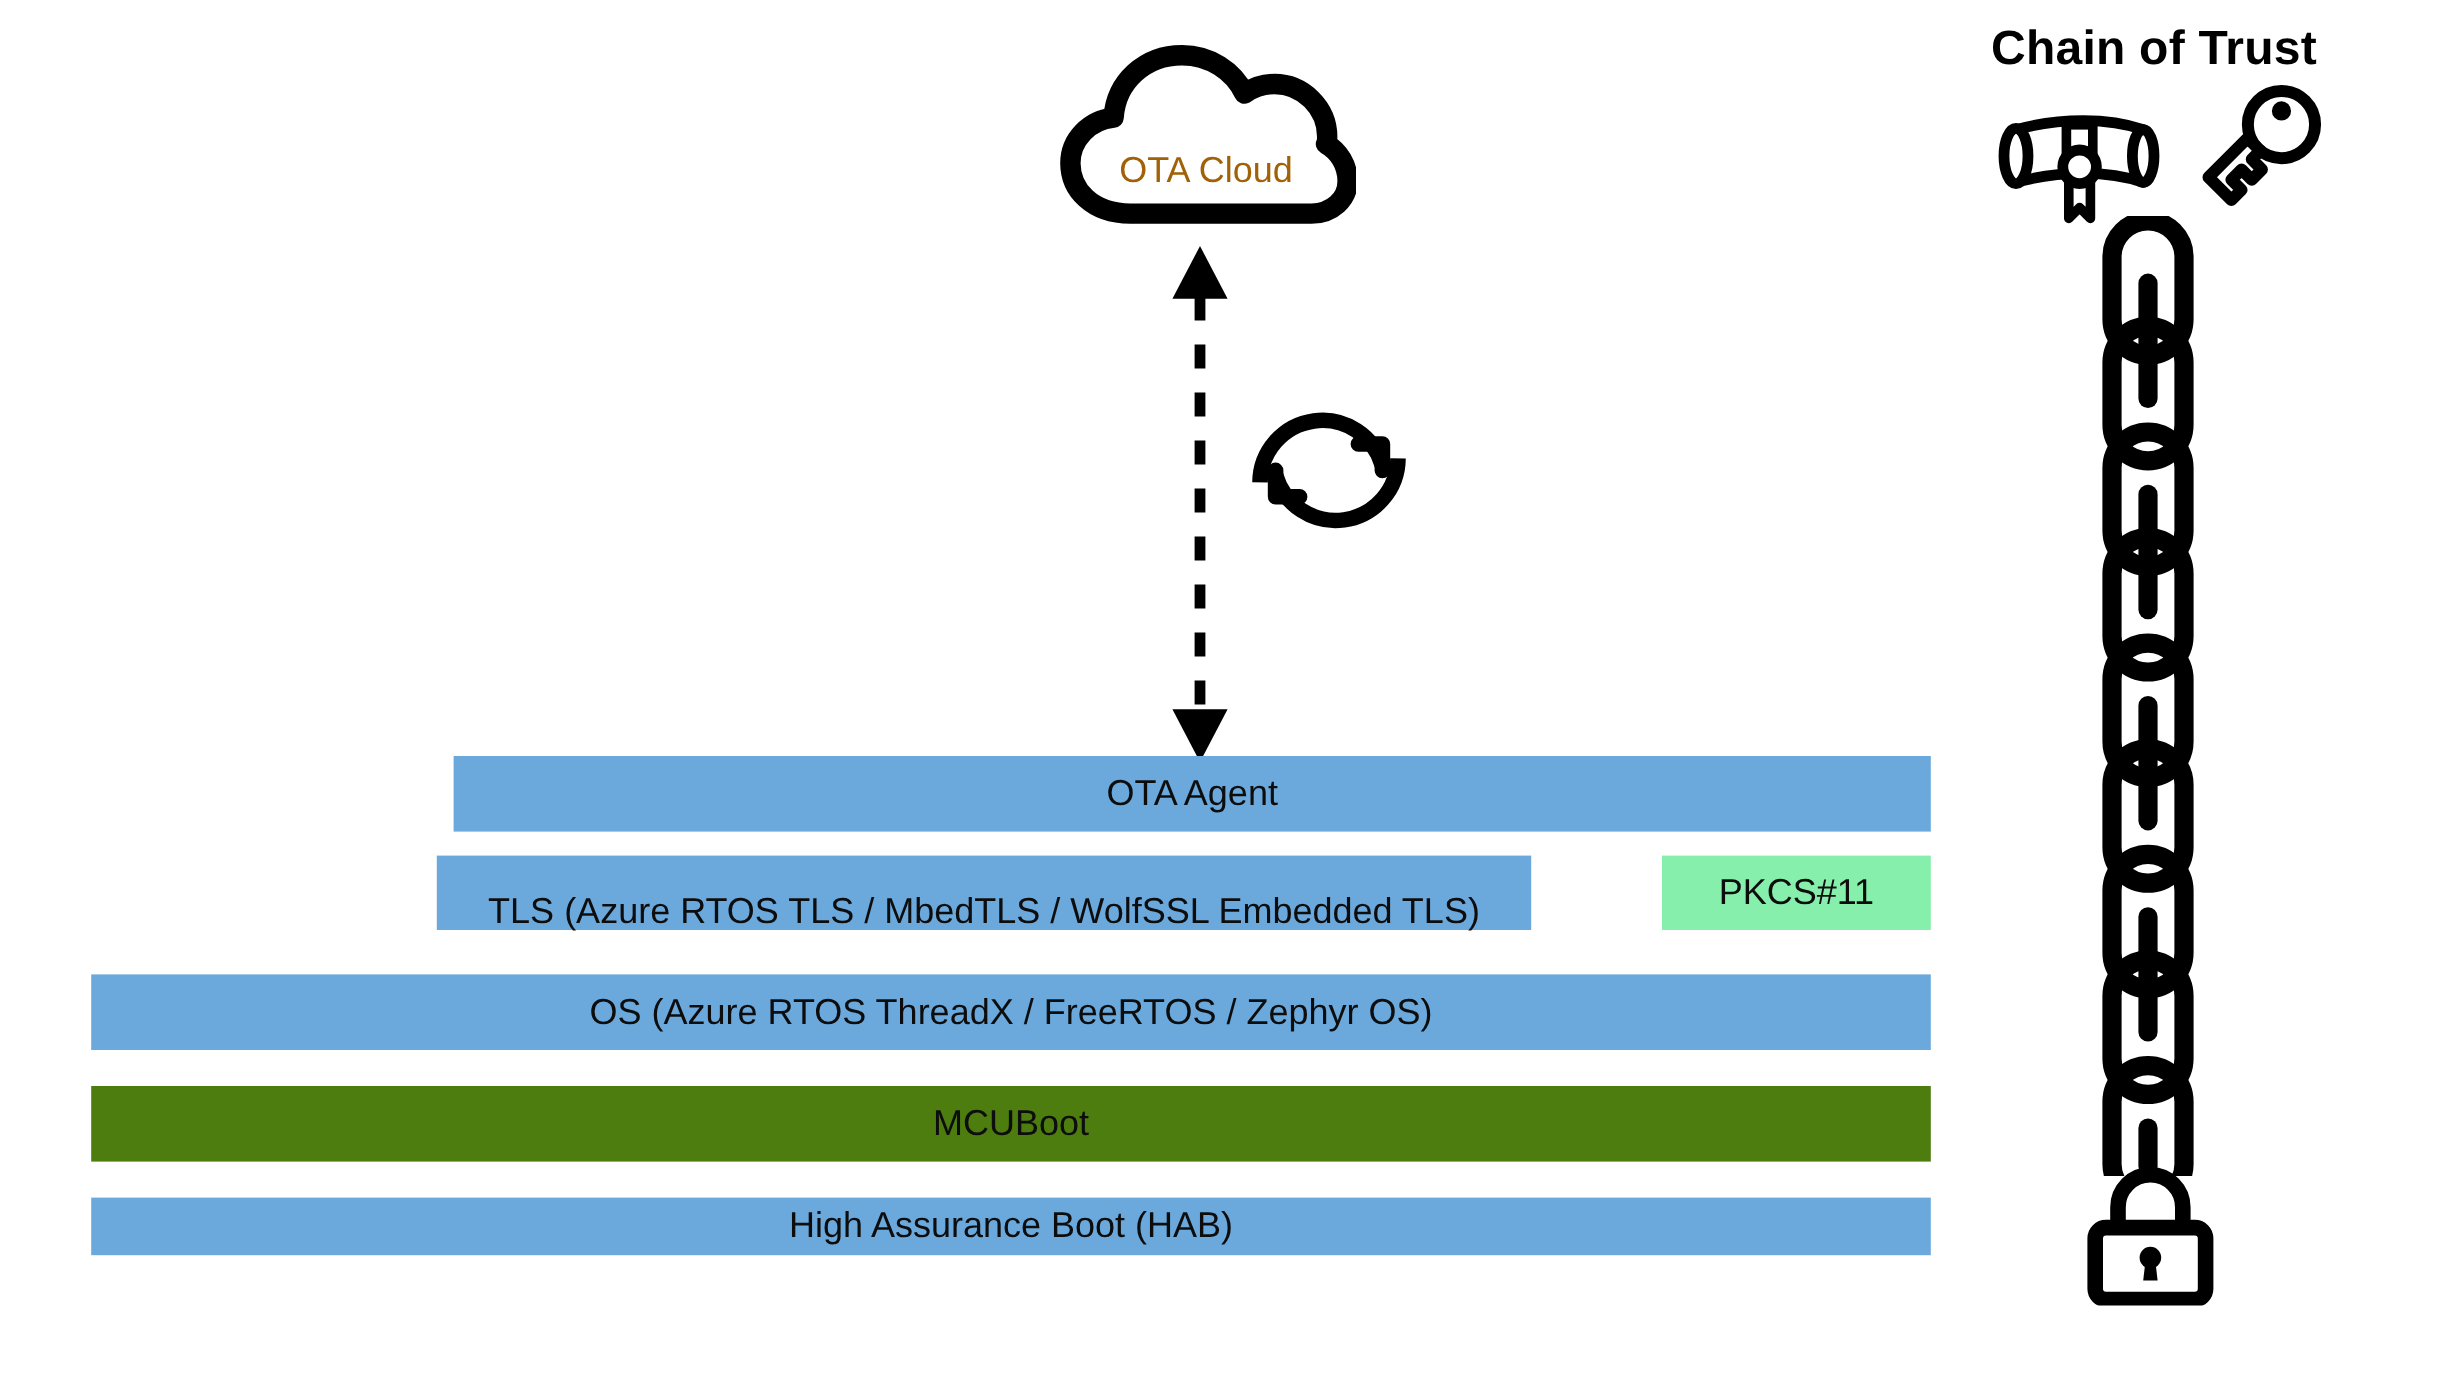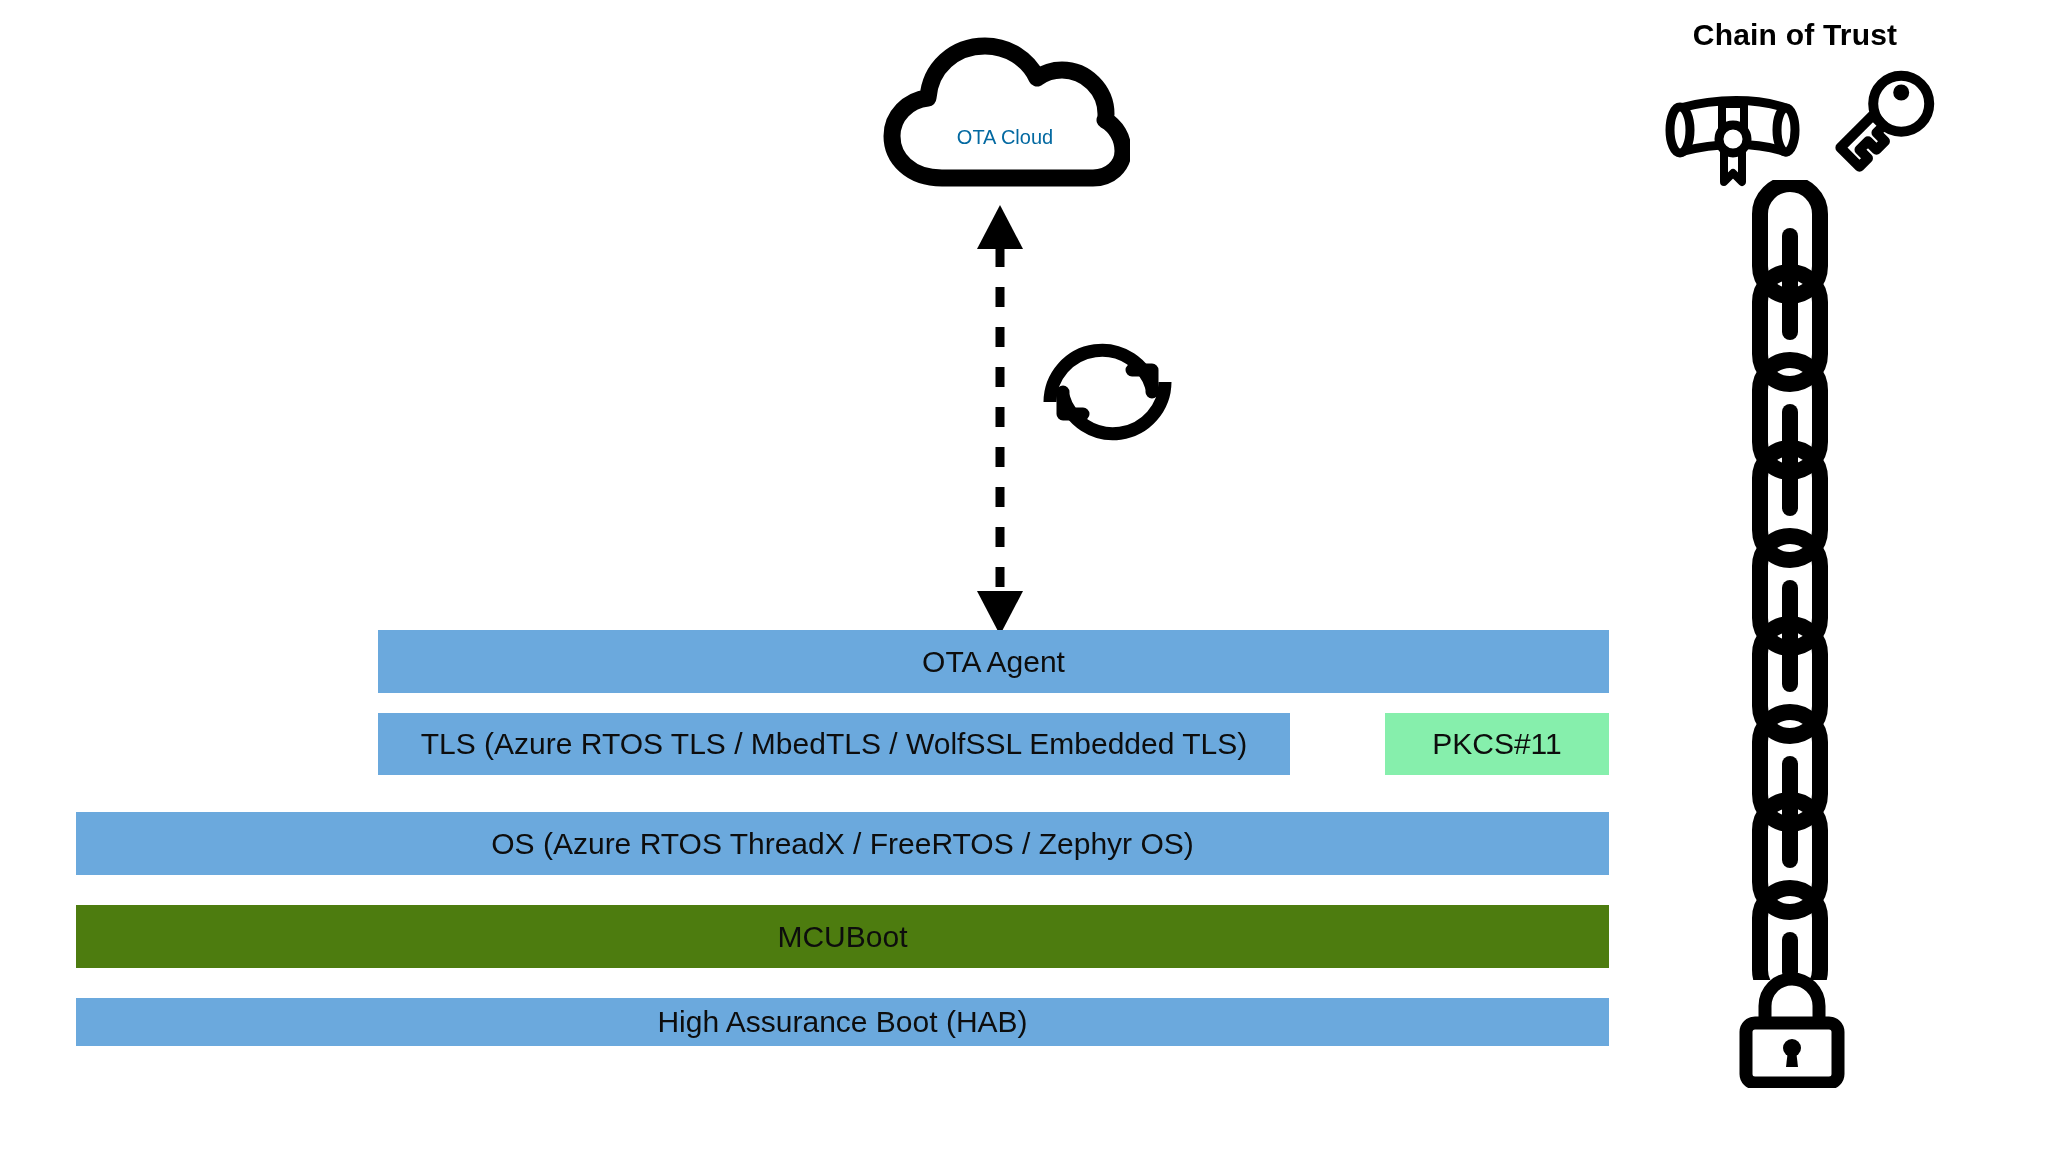--- a/index.html
+++ b/index.html
@@ -41,21 +41,21 @@
     font-family: "Liberation Sans", sans-serif;
   }
 
   #bar-iot-application {
     left: 76px;  top: 630px;  width: 271px; height: 158px;
   }
   #bar-ota-agent {
     left: 378px; top: 630px;  width: 1231px; height: 63px;
   }
   #bar-tls {
-    left: 378px; top: 713px;  width: 912px;  height: 62px;
+    left: 364px; top: 713px;  width: 912px;  height: 62px; align-items: flex-end;
   }
   #bar-pkcs11 {
     left: 1385px; top: 713px; width: 224px;  height: 62px;
   }
   #bar-os {
     left: 76px;  top: 812px;  width: 1533px; height: 63px;
   }
   #bar-mcuboot {
     left: 76px;  top: 905px;  width: 1533px; height: 63px;
   }
@@ -69,22 +69,22 @@
     left: 880px;
     top: 30px;
     width: 250px;
     height: 170px;
   }
   #cloud-label {
     position: absolute;
     left: 0; top: 96px;
     width: 250px;
     text-align: center;
-    font-size: 20px;
-    color: #0369a1;
+    font-size: 30px;
+    color: #a16207;
     pointer-events: none;
   }
 
   
   #sync-icon {
     position: absolute;
     left: 1040px;
     top: 330px;
     width: 135px;
     height: 120px;
@@ -105,21 +105,21 @@
     left: 1650px;
     top: 18px;
     width: 330px;
     height: 1080px;
   }
   #chain-title {
     position: absolute;
     left: 0; top: 0;
     width: 290px;
     text-align: center;
-    font-size: 30px;
+    font-size: 40px;
     font-weight: bold;
     letter-spacing: .2px;
     color: #000;
   }
   #cert-icon {
     position: absolute;
     left: 12px;
     top: 60px;
     width: 140px;
     height: 110px;

